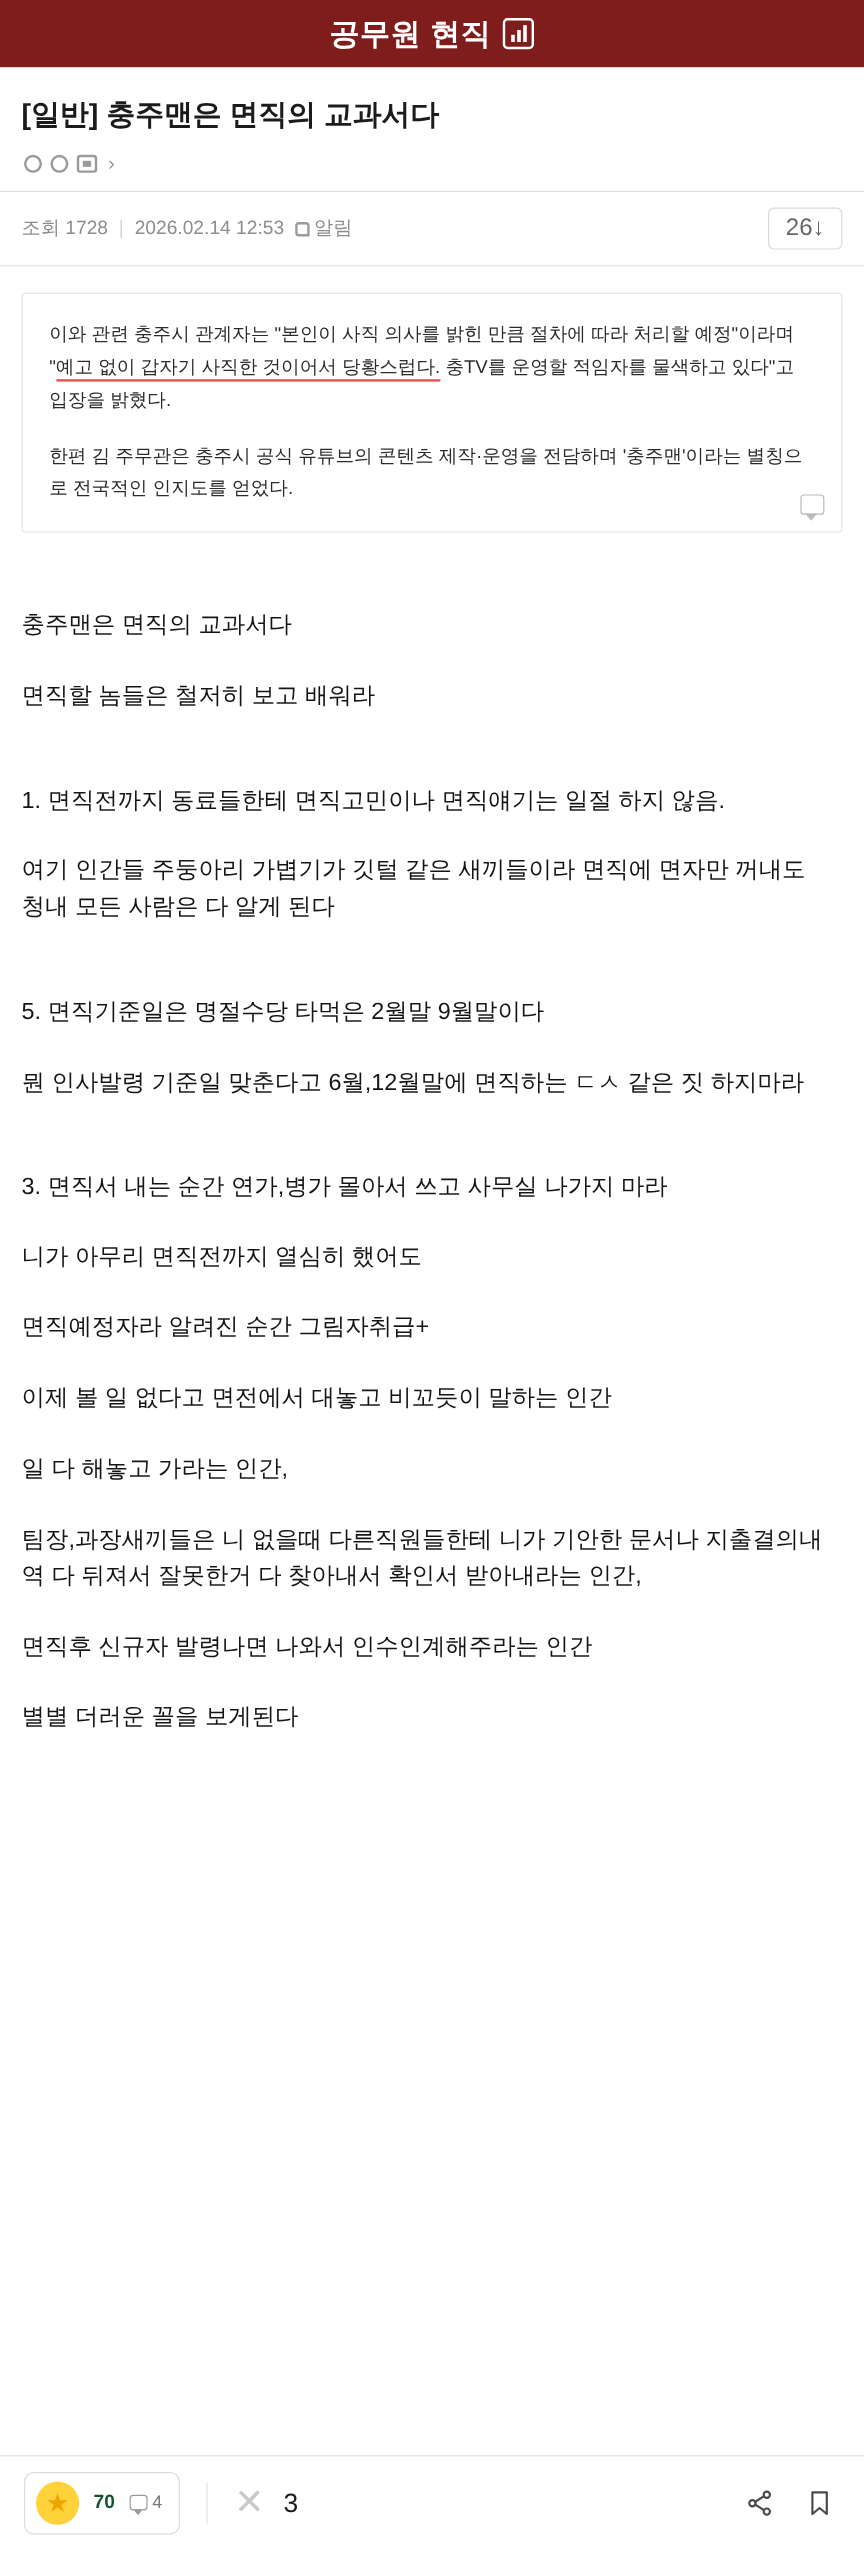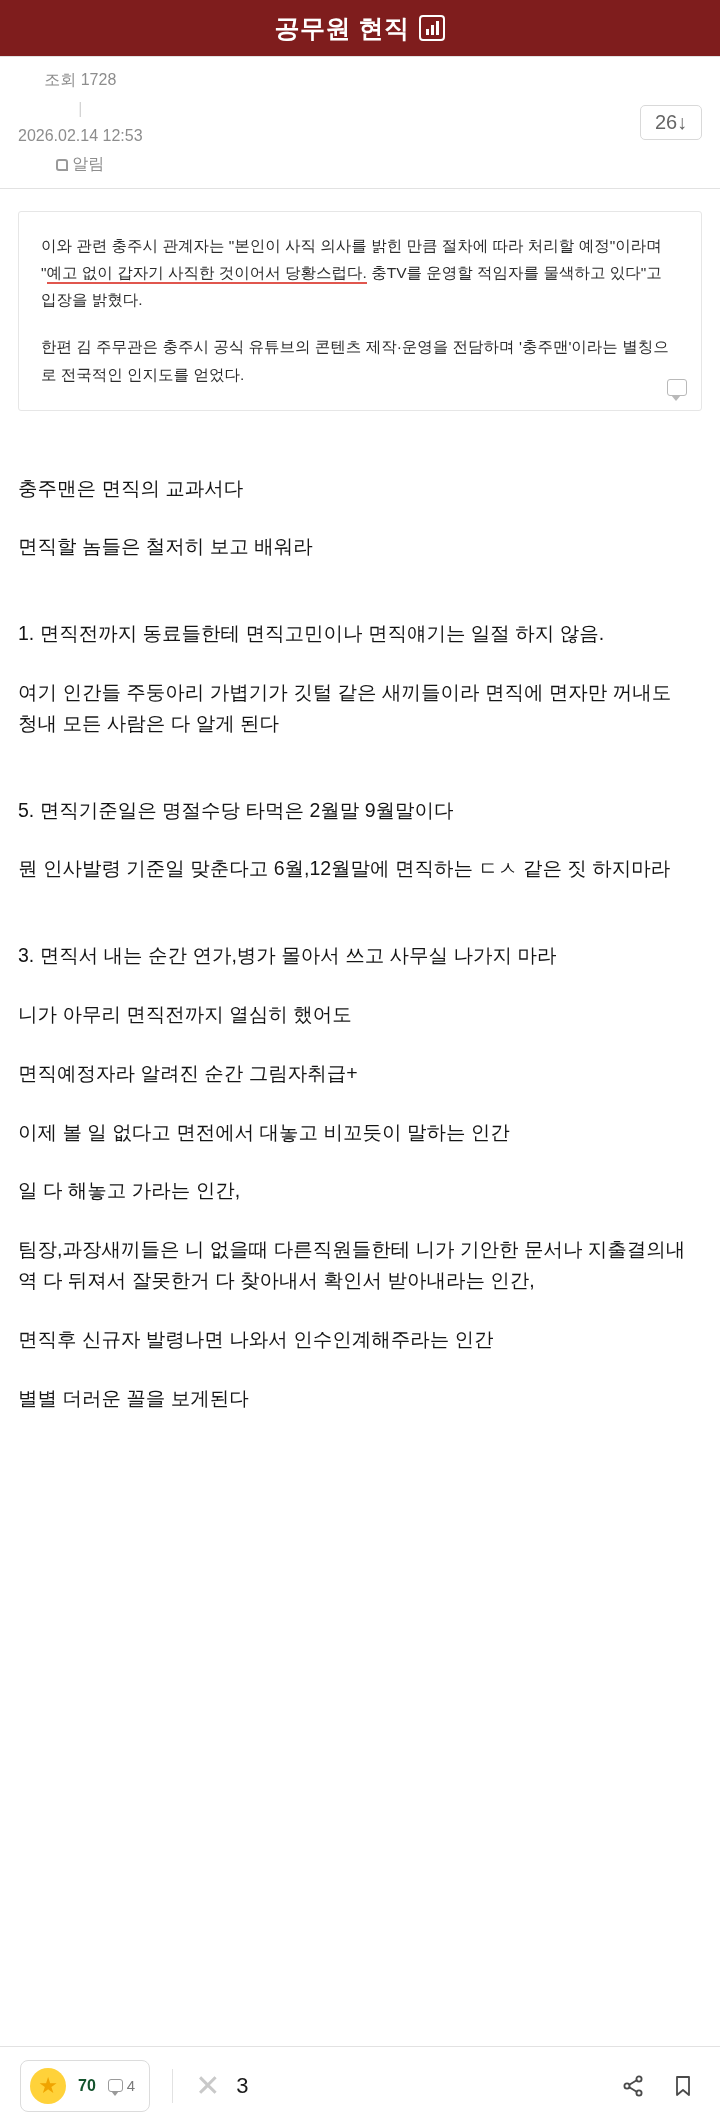--- a/index.html
+++ b/index.html
@@ -103,21 +103,20 @@
     display: flex;
     align-items: center;
     justify-content: space-between;
   }
   .meta-left {
     display: flex;
     align-items: center;
     gap: 9px;
     color: #8d8d8d;
     font-size: 16px;
-    flex-direction: column;
   }
   .meta-sep { color: #d4d4d4; }
   .bell-wrap { display: inline-flex; align-items: center; gap: 4px; }
   .bell {
     display: inline-block;
     width: 12px; height: 12px;
     border: 2px solid #9a9a9a;
     border-radius: 3px 3px 0 3px;
   }
   .vote-box {
@@ -271,20 +270,29 @@
 
   <div class="app-header">
     <span class="title">공무원 현직</span>
     <span class="header-badge">
       <i></i>
         <i></i>
         <i></i>
     </span>
   </div>
 
+  <div class="post-head">
+    <div class="post-title">[일반] 충주맨은 면직의 교과서다</div>
+    <div class="post-icons">
+      <span class="circ"></span>
+      <span class="circ"></span>
+      <span class="sq"></span>
+      <span class="chev">›</span>
+    </div>
+  </div>
 
   <div class="meta-row">
     <div class="meta-left">
       <span>조회 1728</span>
       <span class="meta-sep">|</span>
       <span>2026.02.14 12:53</span>
       <span class="bell-wrap">
         <span class="bell"></span>
         <span>알림</span>
       </span>

